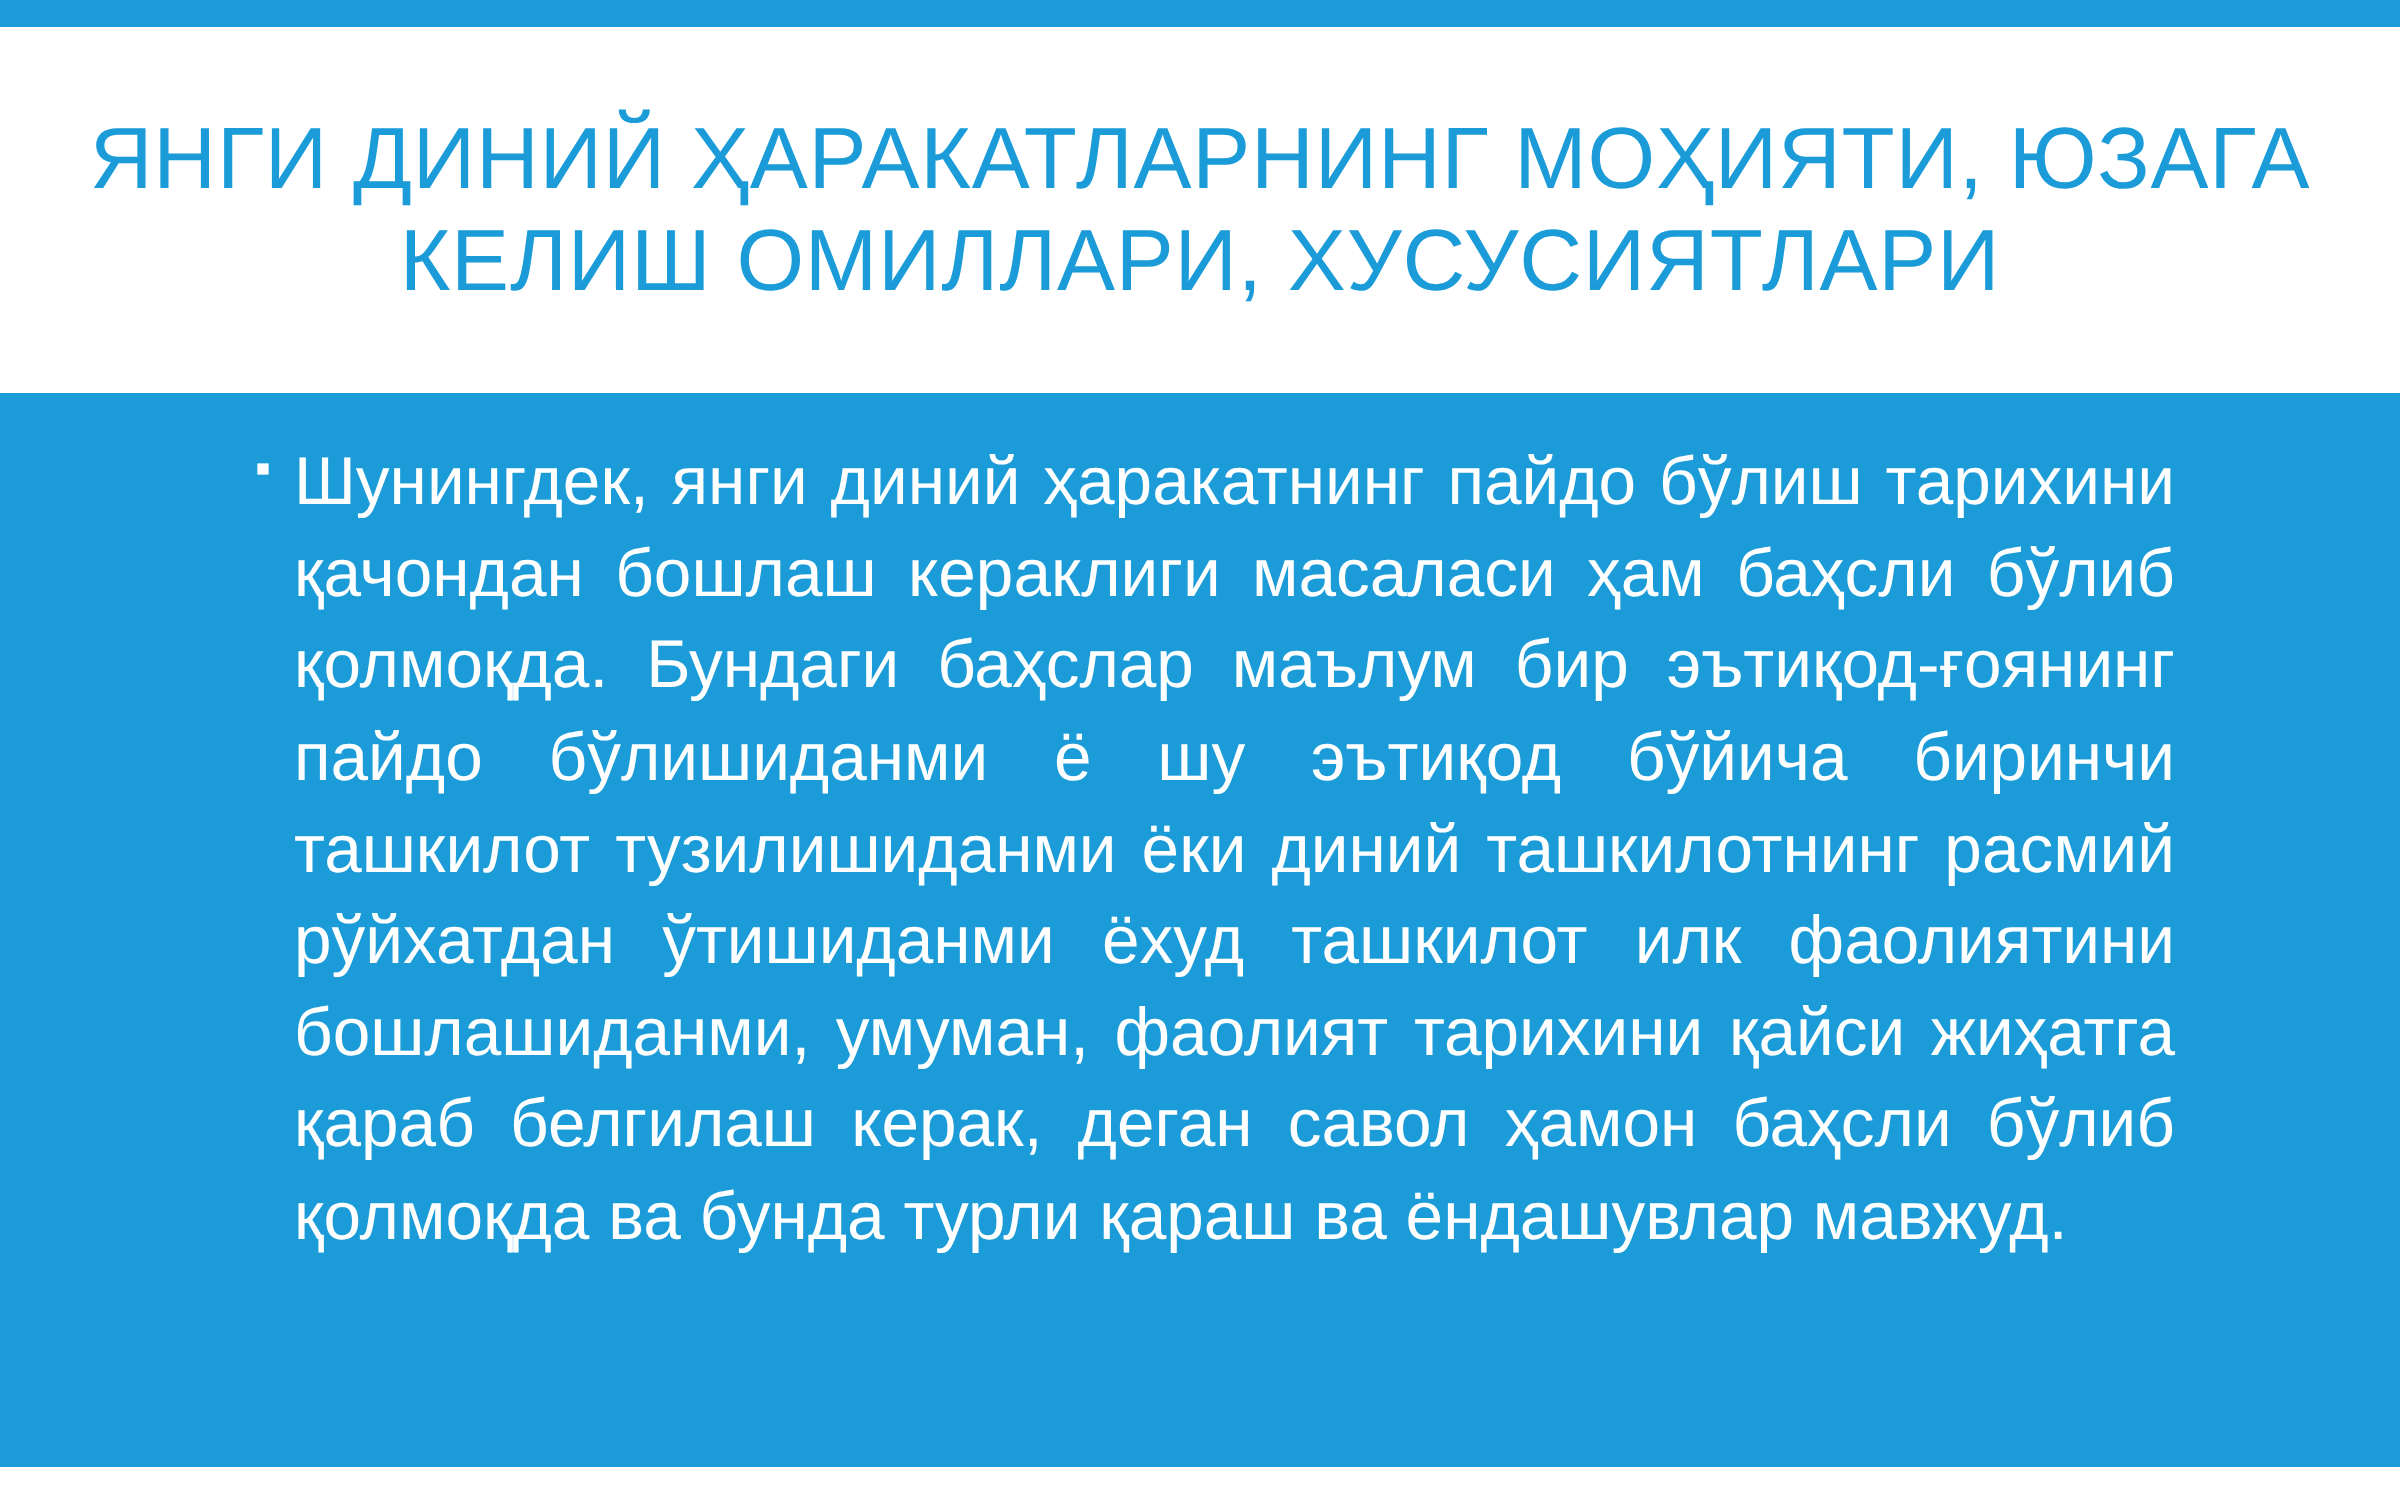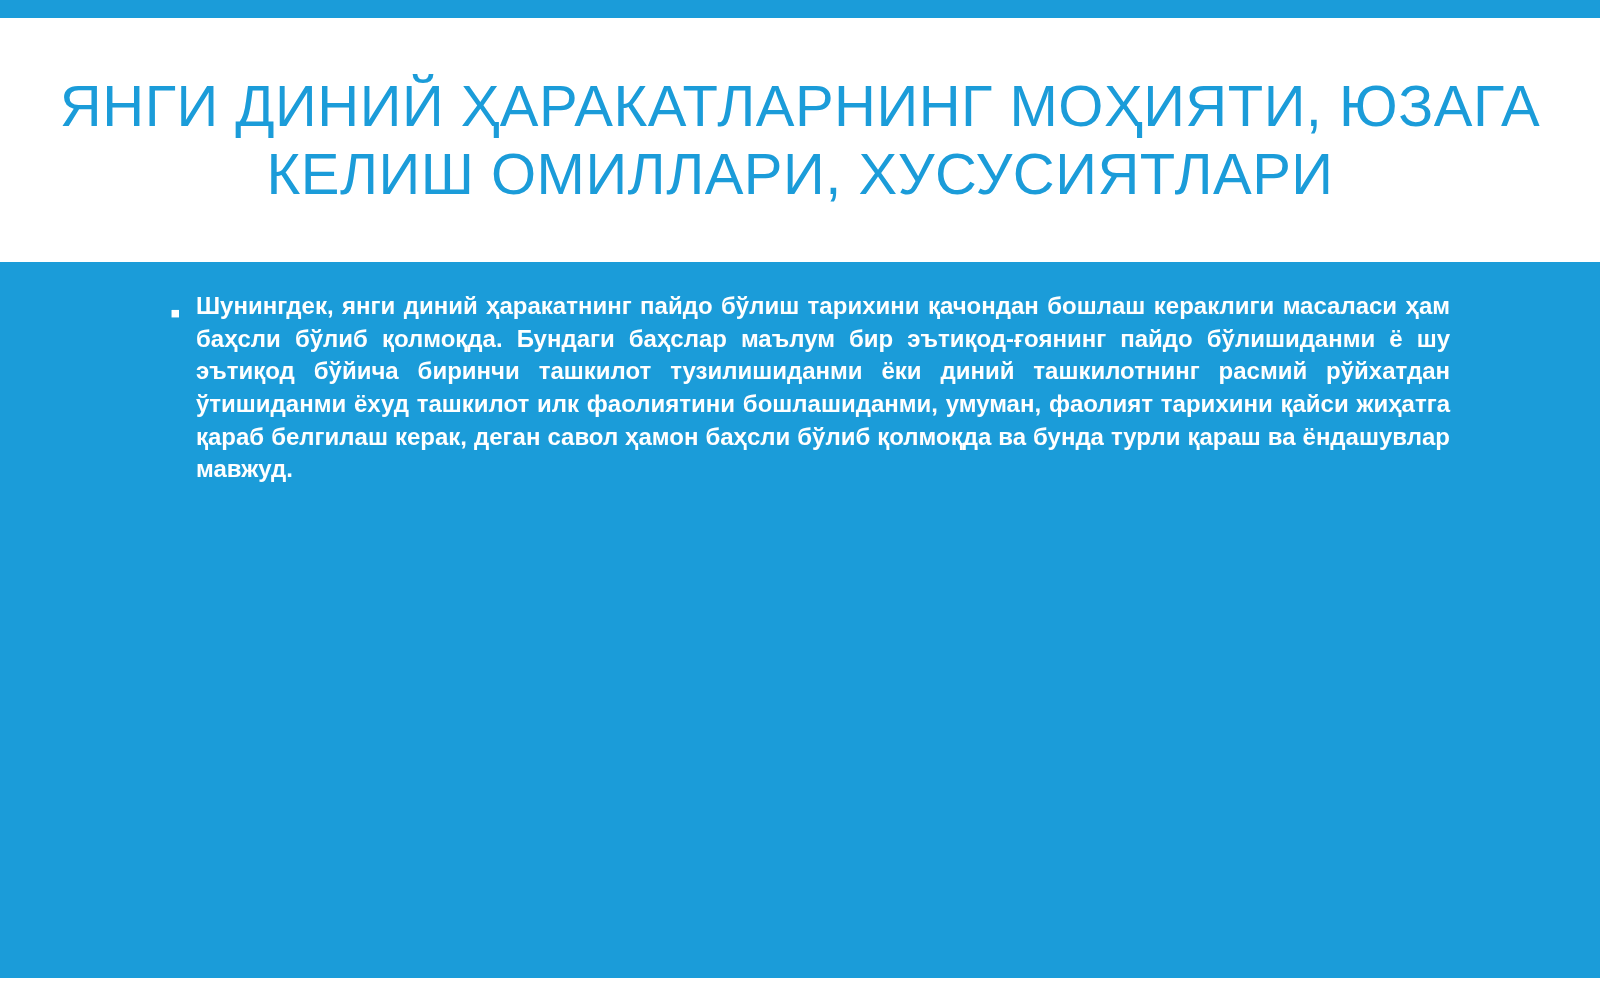--- a/index.html
+++ b/index.html
@@ -71,25 +71,25 @@
     flex: 0 0 auto;
     width: 26px;
     color: #ffffff;
     font-size: 30px;
     line-height: 1;
     padding-top: 8px;
   }
   .bullet-text {
     flex: 1 1 auto;
     color: #ffffff;
-    font-size: 24px;
+    font-size: 45px;
     line-height: 1.36;
     text-align: justify;
     text-justify: inter-word;
-    font-weight: 700;
+    font-weight: 400;
   }
   .bottom-strip {
     position: absolute;
     left: 0;
     bottom: 0;
     width: 1600px;
     height: 22px;
     background: #ffffff;
   }
 </style>

